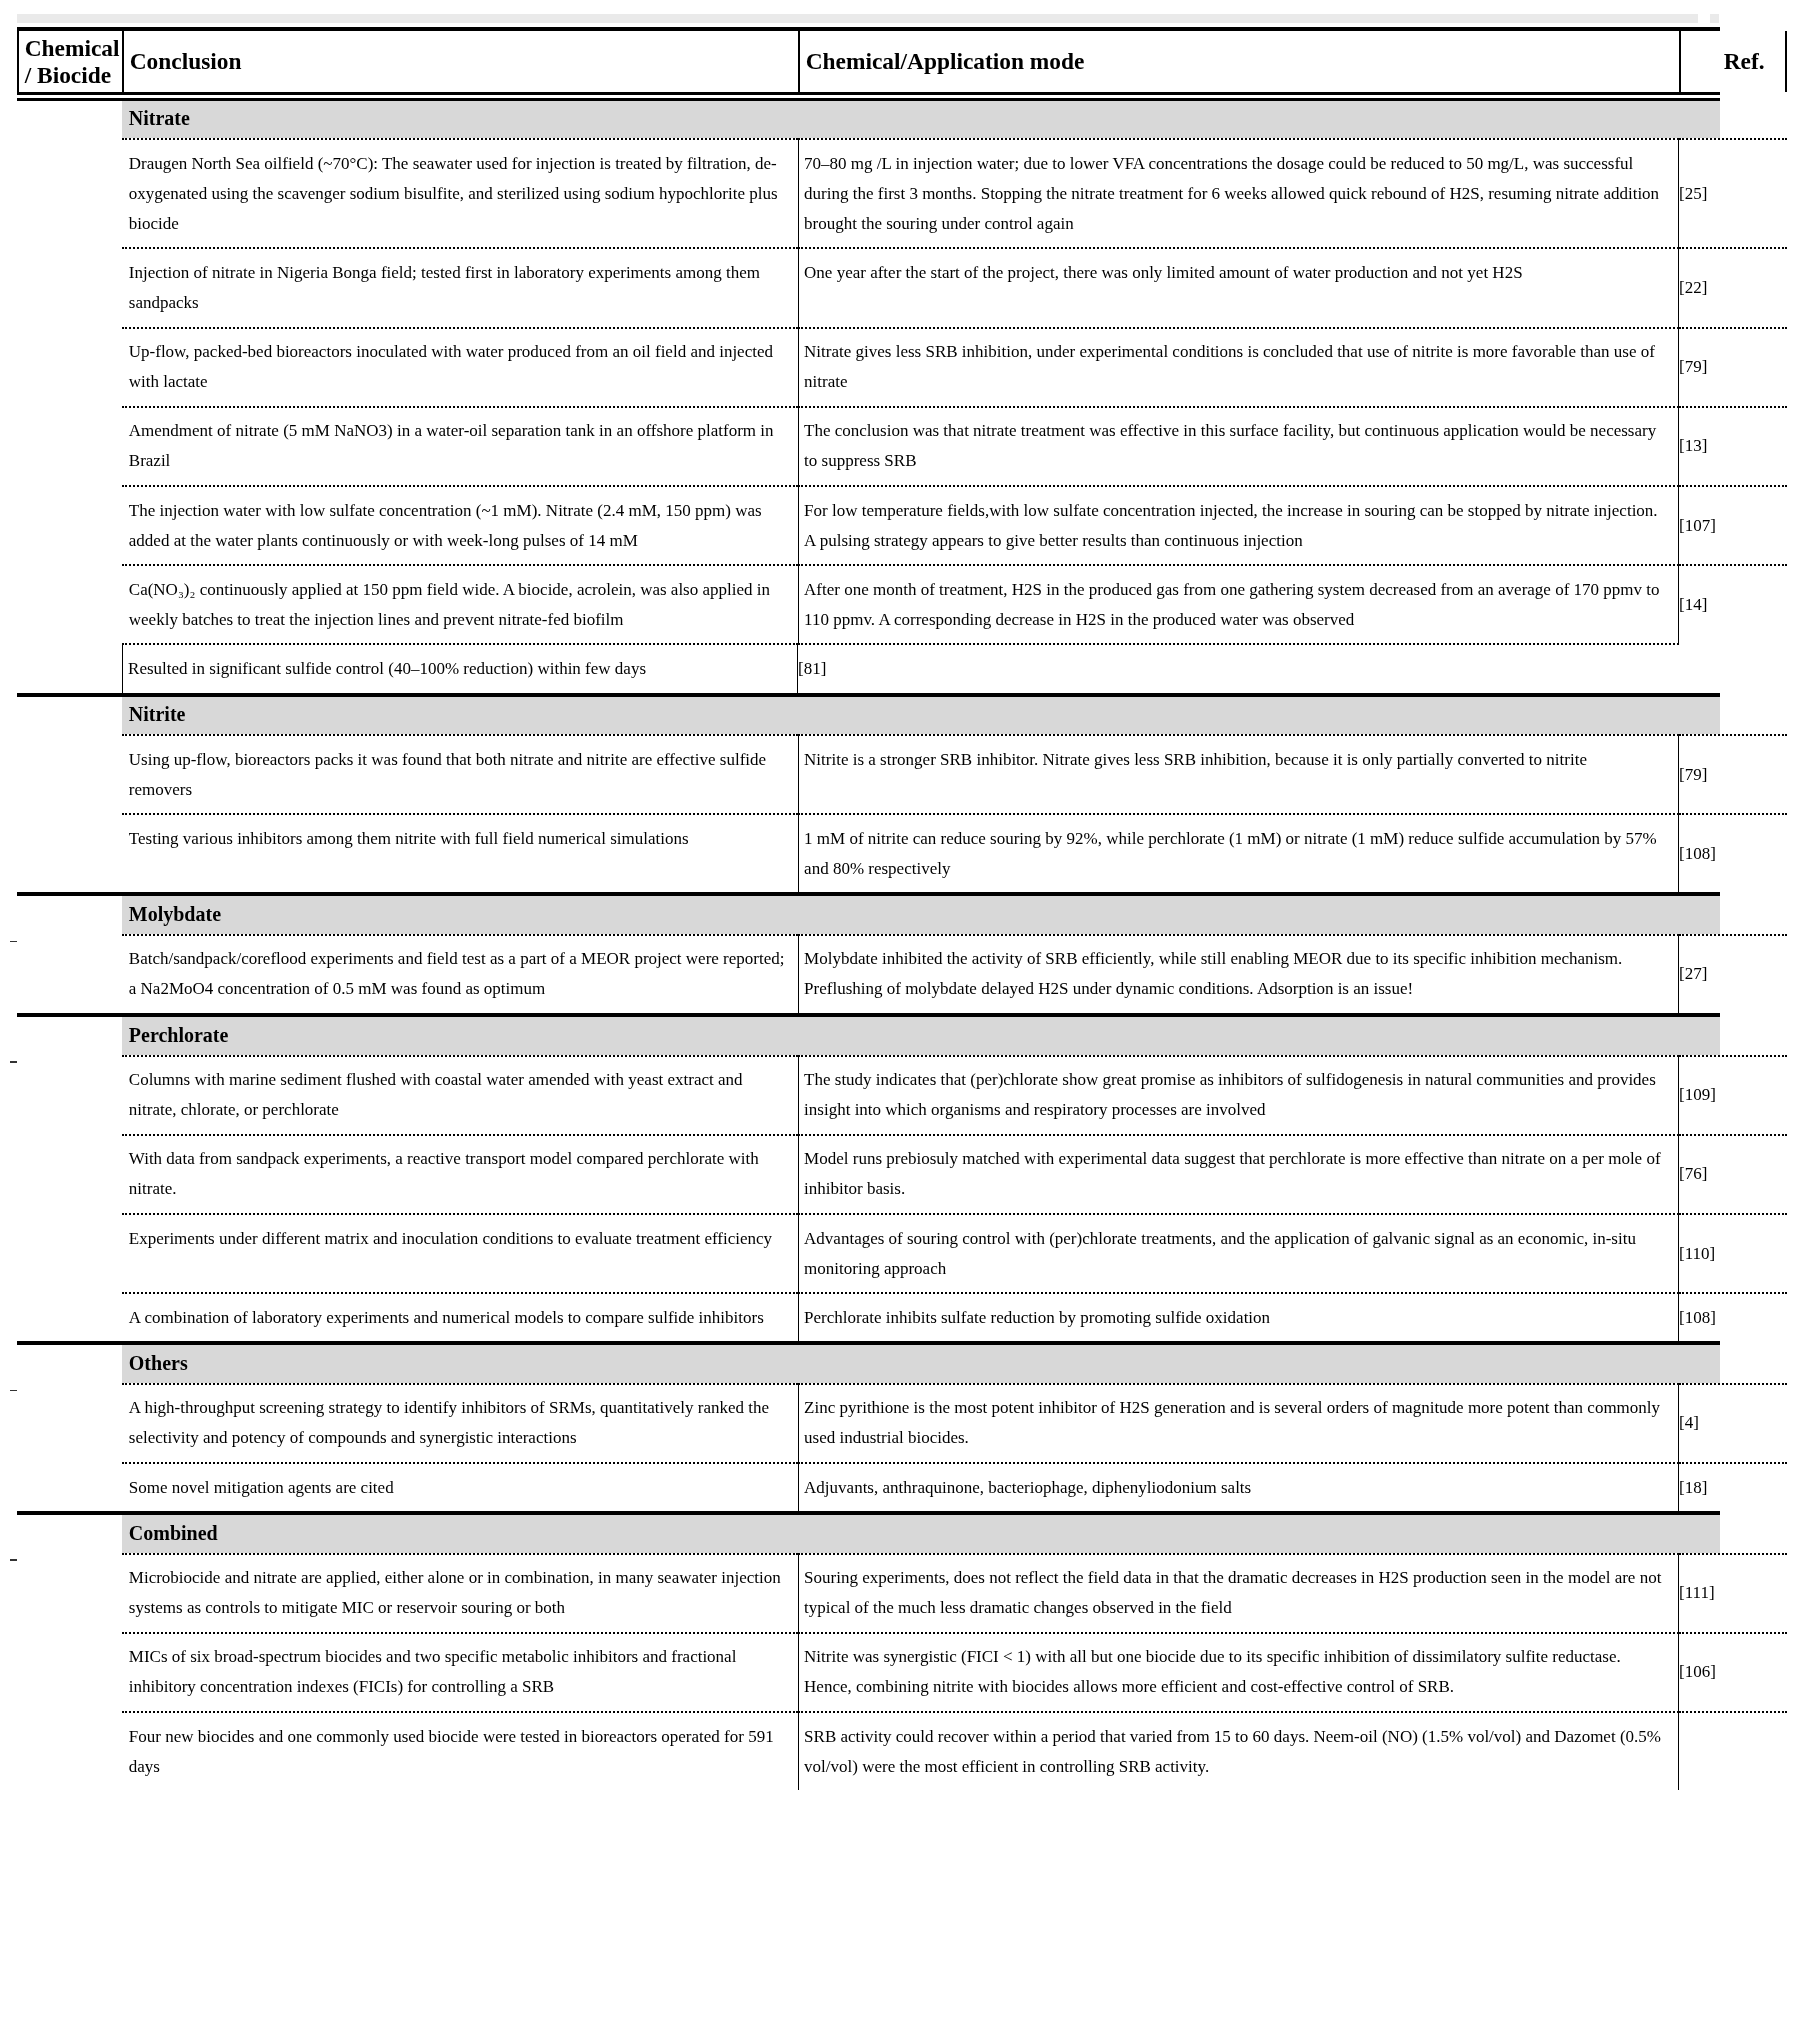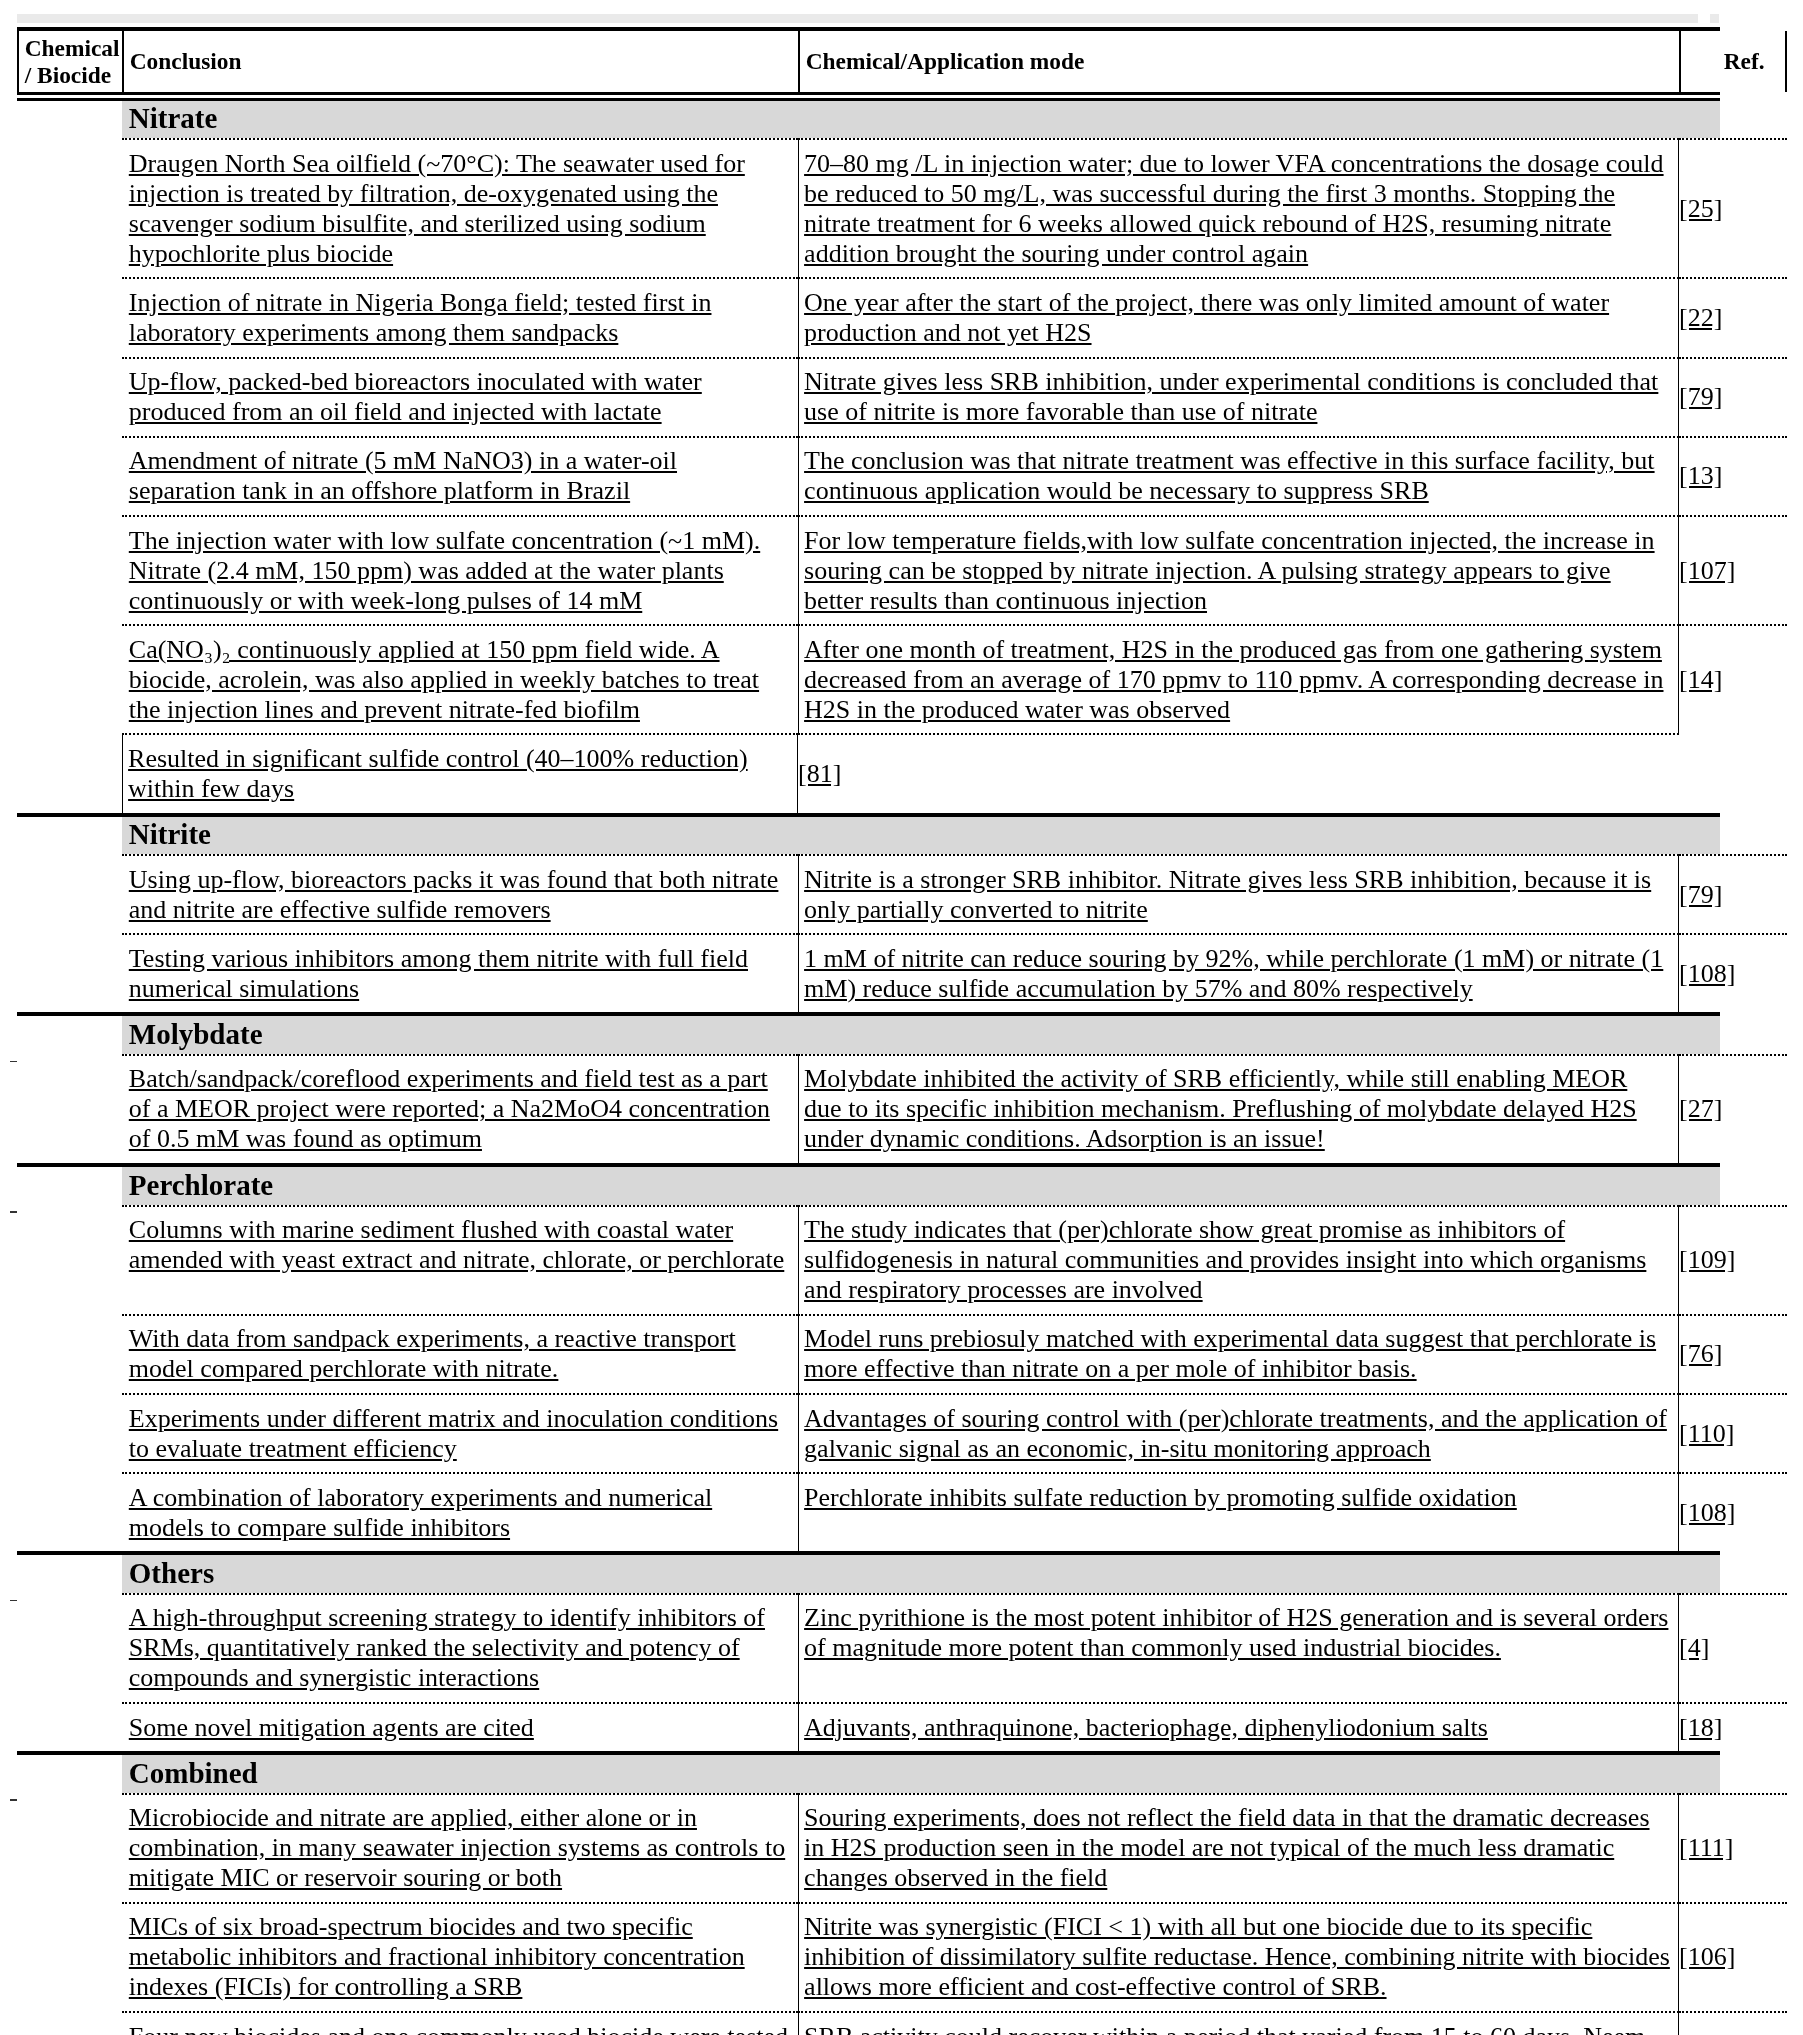--- a/index.html
+++ b/index.html
@@ -33,31 +33,31 @@
   .hc.c4 { border-right:2.3px solid #000; align-items:center;padding-left:28px; }
 
   .double-rule { height:8.6px; border-top:3.4px solid #000; border-bottom:3.4px solid #000; }
 
   
   .section + .section { border-top:4.6px solid #000; }
   .sec-row { display:grid; grid-template-columns:105px 1fr; }
   .sec-band {
     background:#d8d8d8;
     padding:5.7px 6.8px 6.8px 6.8px;
-    font-weight:700; font-size:29px; line-height:25px;
+    font-weight:700; font-size:20px; line-height:25px;
   }
 
   
   .row { display:grid; grid-template-columns:105px 676px 881px 108px; }
   .row .c1 { position:relative; }
   .marker {
     position:absolute; top:6.8px; left:-6.8px;
     width:6.3px; height:1.7px; background:#333; display:inline-block;
   }
-  .row .c2, .row .c3, .row .c4 { border-top:2.3px dotted #000; font-size:26px; line-height:30px;text-decoration:underline; }
+  .row .c2, .row .c3, .row .c4 { border-top:2.3px dotted #000; font-size:17px; line-height:30px; }
   .row .c2 { padding:8.6px 9px 8.6px 6.8px; }
   .row .c3 { border-left:1.7px solid #000; border-right:1.7px solid #000; padding:8.6px 6.8px 8.6px 5.1px; }
   .row .c4 { display:flex; align-items:center; justify-content:flex-start; }
 </style>
 </head>
 <body>
 
 <div class="page">
   <div class="top-strip"></div>
   <div class="top-strip-right"></div>

